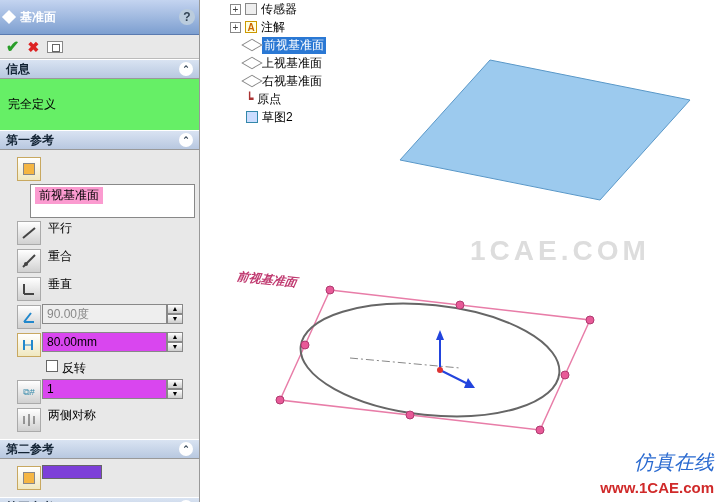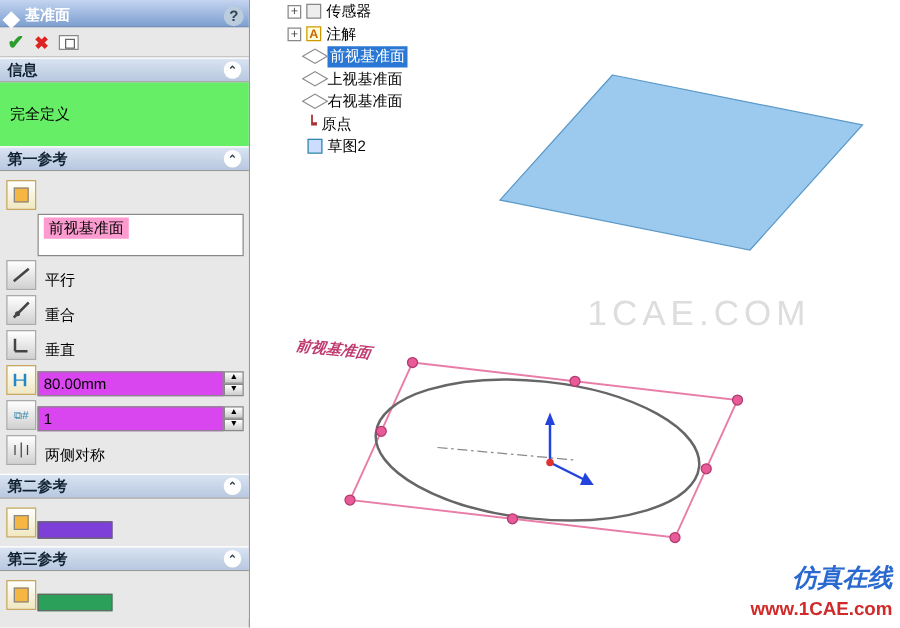--- a/index.html
+++ b/index.html
@@ -1,51 +1,51 @@
 <!DOCTYPE html>
 <html><head>
 <meta charset="utf-8">
 <style>
 *{box-sizing:border-box;margin:0;padding:0;font-family:"Microsoft YaHei",SimSun,Arial,sans-serif;font-size:12px}
 body{width:720px;height:502px;overflow:hidden;position:relative;background:#fff}
 .panel{position:absolute;left:0;top:0;width:200px;height:502px;background:#e8e8e8;border-right:1px solid #999}
-.p-title{height:22px;background:linear-gradient(#c4d4f0,#7d9fd0);color:#fff;font-weight:bold;display:flex;align-items:flex-end;padding:0 4px;border-bottom:1px solid #5a7ab0}
+.p-title{height:35px;background:linear-gradient(#c4d4f0,#7d9fd0);color:#fff;font-weight:bold;display:flex;align-items:center;padding:0 4px;border-bottom:1px solid #5a7ab0}
 .p-title .dia{width:10px;height:10px;background:#fff;transform:rotate(45deg);margin-right:6px}
 .p-title .help{margin-left:auto;width:16px;height:16px;border-radius:50%;background:#bcd;display:flex;align-items:center;justify-content:center;color:#345;font-weight:bold}
 .p-cmd{height:24px;display:flex;align-items:center;padding:0 6px;gap:8px;background:#e8e8e8;border-bottom:1px solid #bbb}
 .chk{color:#2a9d2a;font-size:16px;font-weight:bold}
 .xm{color:#d22;font-size:14px;font-weight:bold}
 .pin{width:16px;height:12px;border:1px solid #888;background:#fff;position:relative}
 .pin::after{content:"";position:absolute;left:4px;top:2px;width:6px;height:6px;border:1px solid #666}
 .sec{height:20px;background:linear-gradient(#d9e3f2,#b8c8e0);border-top:1px solid #fff;border-bottom:1px solid #999;display:flex;align-items:center;padding:0 6px;color:#123;font-weight:bold}
 .sec .caret{margin-left:auto;width:14px;height:14px;border-radius:50%;background:#fff;display:flex;align-items:center;justify-content:center;font-size:9px;color:#345}
 .fd{background:#66ef66;padding:17px 8px;color:#000}
 .body{padding:4px;background:#e8e8e8}
 .selbox{background:#fff;border:1px solid #888;padding:2px 4px;margin-left:26px;font-size:12px;height:34px;display:flex;align-items:flex-start}
 .ic{width:24px;height:24px;border:1px solid #aaa;background:linear-gradient(#fff,#d0d0d0);display:inline-flex;align-items:center;justify-content:center;vertical-align:middle;margin:1px}
 .ic.sel{background:linear-gradient(#fff,#f0e8c0);border-color:#c8a860}
-.row{display:flex;align-items:flex-end;margin:2px 0}
+.row{display:flex;align-items:flex-start;margin:2px 12px}
 .row .lbl{margin-left:6px}
 .inp{flex:1;height:20px;border:1px solid #888;background:#d946ef;padding:0 4px;display:flex;align-items:center}
 .inp.dis{background:#eee;color:#888}
 .spin{width:16px;display:flex;flex-direction:column}
 .spin div{height:10px;border:1px solid #888;background:linear-gradient(#fff,#ccc);font-size:7px;text-align:center;line-height:7px}
 .cbx{width:12px;height:12px;border:1px solid #666;background:#fff;margin-right:4px}
 .pill{width:60px;height:14px;border:1px solid #666;display:inline-block;vertical-align:middle}
 .pill.m{background:#7d3fd8}
 .pill.g{background:#2aa05a}
 .tree{position:absolute;left:210px;top:0;width:160px;font-size:12px}
 .tnode{display:flex;align-items:center;height:18px;padding-left:20px;gap:4px}
 .tnode .bx{width:11px;height:11px;border:1px solid #888;background:#fff;font-size:10px;line-height:9px;text-align:center;color:#444}
 .dplane{width:12px;height:12px;transform:rotate(45deg) skew(-15deg,-15deg);border:1px solid #888;background:#fff}
 .hl{background:#2a78d4;color:#fff;padding:0 2px}
 .vp{position:absolute;left:200px;top:0;right:0;bottom:0;background:#fff}
 svg.scene{position:absolute;left:0;top:0;width:520px;height:502px}
-.wm{position:absolute;left:270px;top:235px;color:#ddd;font-size:28px;font-weight:normal;letter-spacing:4px;pointer-events:none}
-.brand{position:absolute;right:6px;bottom:26px;color:#2a6ad0;font-size:20px;font-weight:bold;font-style:italic}
+.wm{position:absolute;left:270px;top:235px;color:#ddd;font-size:28px;font-weight:bold;letter-spacing:4px;pointer-events:none}
+.brand{position:absolute;right:6px;bottom:26px;color:#2a6ad0;font-size:20px;font-weight:normal;font-style:italic}
 .url{position:absolute;right:6px;bottom:6px;color:#d02a2a;font-size:15px;font-weight:bold}
 </style>
 </head>
 <body>
 
 <div class="vp">
   <svg class="scene" viewBox="0 0 520 502">
 
     <polygon points="290,60 490,100 400,200 200,160" fill="#7bb8e8" fill-opacity="0.75" stroke="#5a98c8" stroke-width="1"></polygon>
 
@@ -163,36 +163,52 @@
       </div>
     <div class="row">
         <span class="ic">
           <svg width="16" height="16">
             <path d="M3 13 L3 3 M3 13 L13 13" stroke="#444" stroke-width="2" fill="none"></path>
           </svg>
         </span>
         <span class="lbl">垂直</span>
       </div>
 
+    <div class="row">
+        <span class="ic">
+          <svg width="16" height="16">
+            <path d="M3 13 L13 13 M3 13 L10 4" stroke="#28c" stroke-width="2" fill="none"></path>
+          </svg>
+        </span>
+        <div class="inp dis">90.00度</div>
+        <div class="spin">
+          <div>▲</div>
+          <div>▼</div>
+        </div>
+      </div>
 
     <div class="row">
         <span class="ic sel">
           <svg width="16" height="16">
             <line x1="3" y1="3" x2="3" y2="13" stroke="#28c" stroke-width="2"></line>
             <line x1="11" y1="3" x2="11" y2="13" stroke="#28c" stroke-width="2"></line>
             <line x1="3" y1="8" x2="11" y2="8" stroke="#28c" stroke-width="1"></line>
           </svg>
         </span>
         <div class="inp">80.00mm</div>
         <div class="spin">
           <div>▲</div>
           <div>▼</div>
         </div>
       </div>
 
+    <div class="row" style="padding-left:30px">
+        <span class="cbx"></span>
+        <span>反转</span>
+      </div>
 
     <div class="row">
         <span class="ic">
           <span style="font-size:9px;color:#38a">⧉#</span>
         </span>
         <div class="inp">1</div>
         <div class="spin">
           <div>▲</div>
           <div>▼</div>
         </div>

